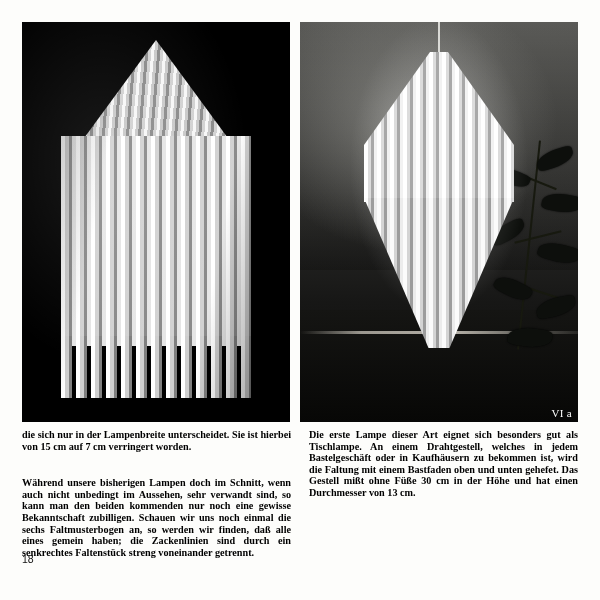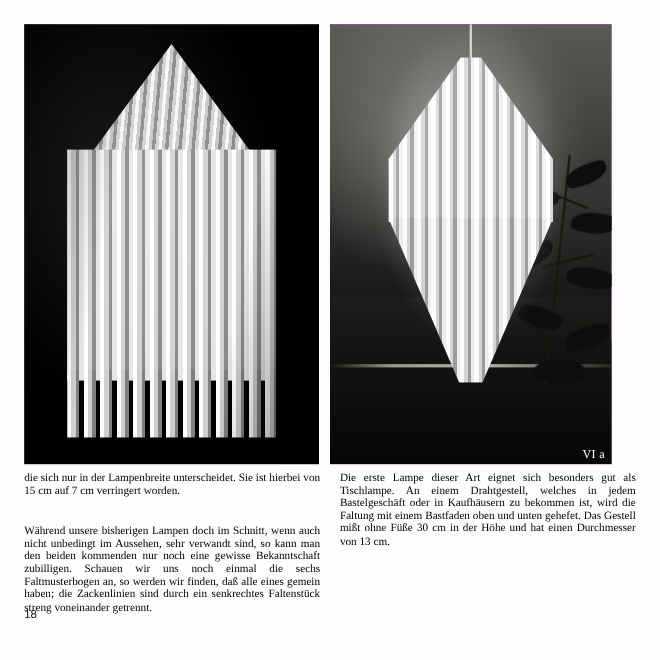--- a/index.html
+++ b/index.html
@@ -36,23 +36,23 @@
   .figure {
     position: relative;
     overflow: hidden;
   }
   .figure.left {
     width: 268px;
     height: 400px;
     background: #000000;
   }
   .figure.right {
-    width: 256px;
+    width: 278px;
     height: 400px;
-    background: #d946ef;
+    background: #6d28d9;
   }
 
   
   .fan-wrap {
     position: absolute;
     left: 50%;
     top: 18px;
     transform: translateX(-50%);
     width: 200px;
     height: 370px;
@@ -246,20 +246,21 @@
   .columns {
     position: absolute;
     left: 22px;
     top: 429px;
     width: 556px;
     display: flex;
     gap: 18px;
   }
   .col {
     width: 269px;
+    font-weight: bold;
   }
   .col p {
     margin: 0;
     font-size: 10.2px;
     line-height: 11.6px;
     text-align: justify;
     text-justify: inter-word;
     hyphens: manual;
   }
   .col p + p {

